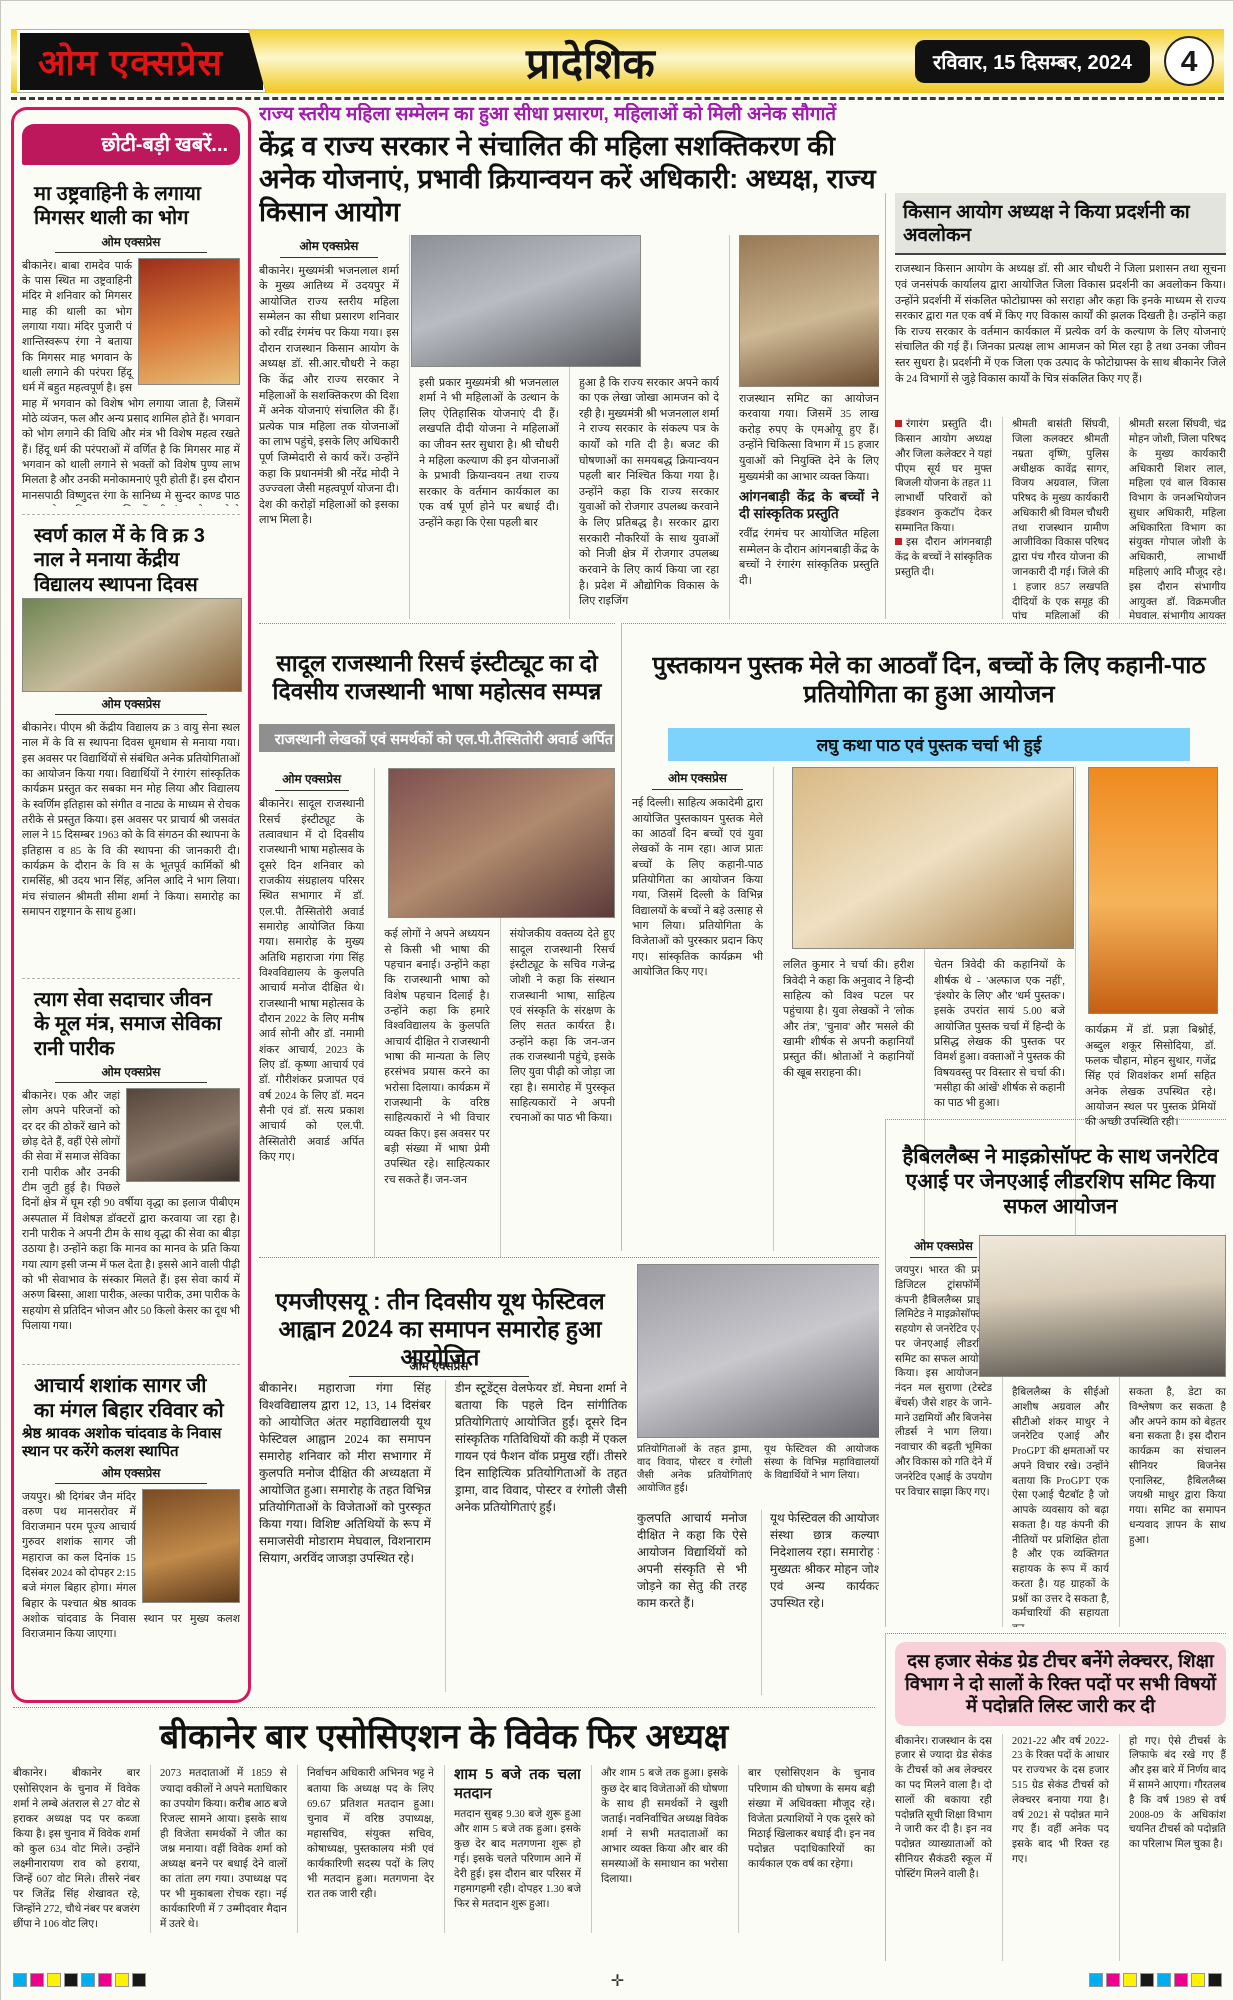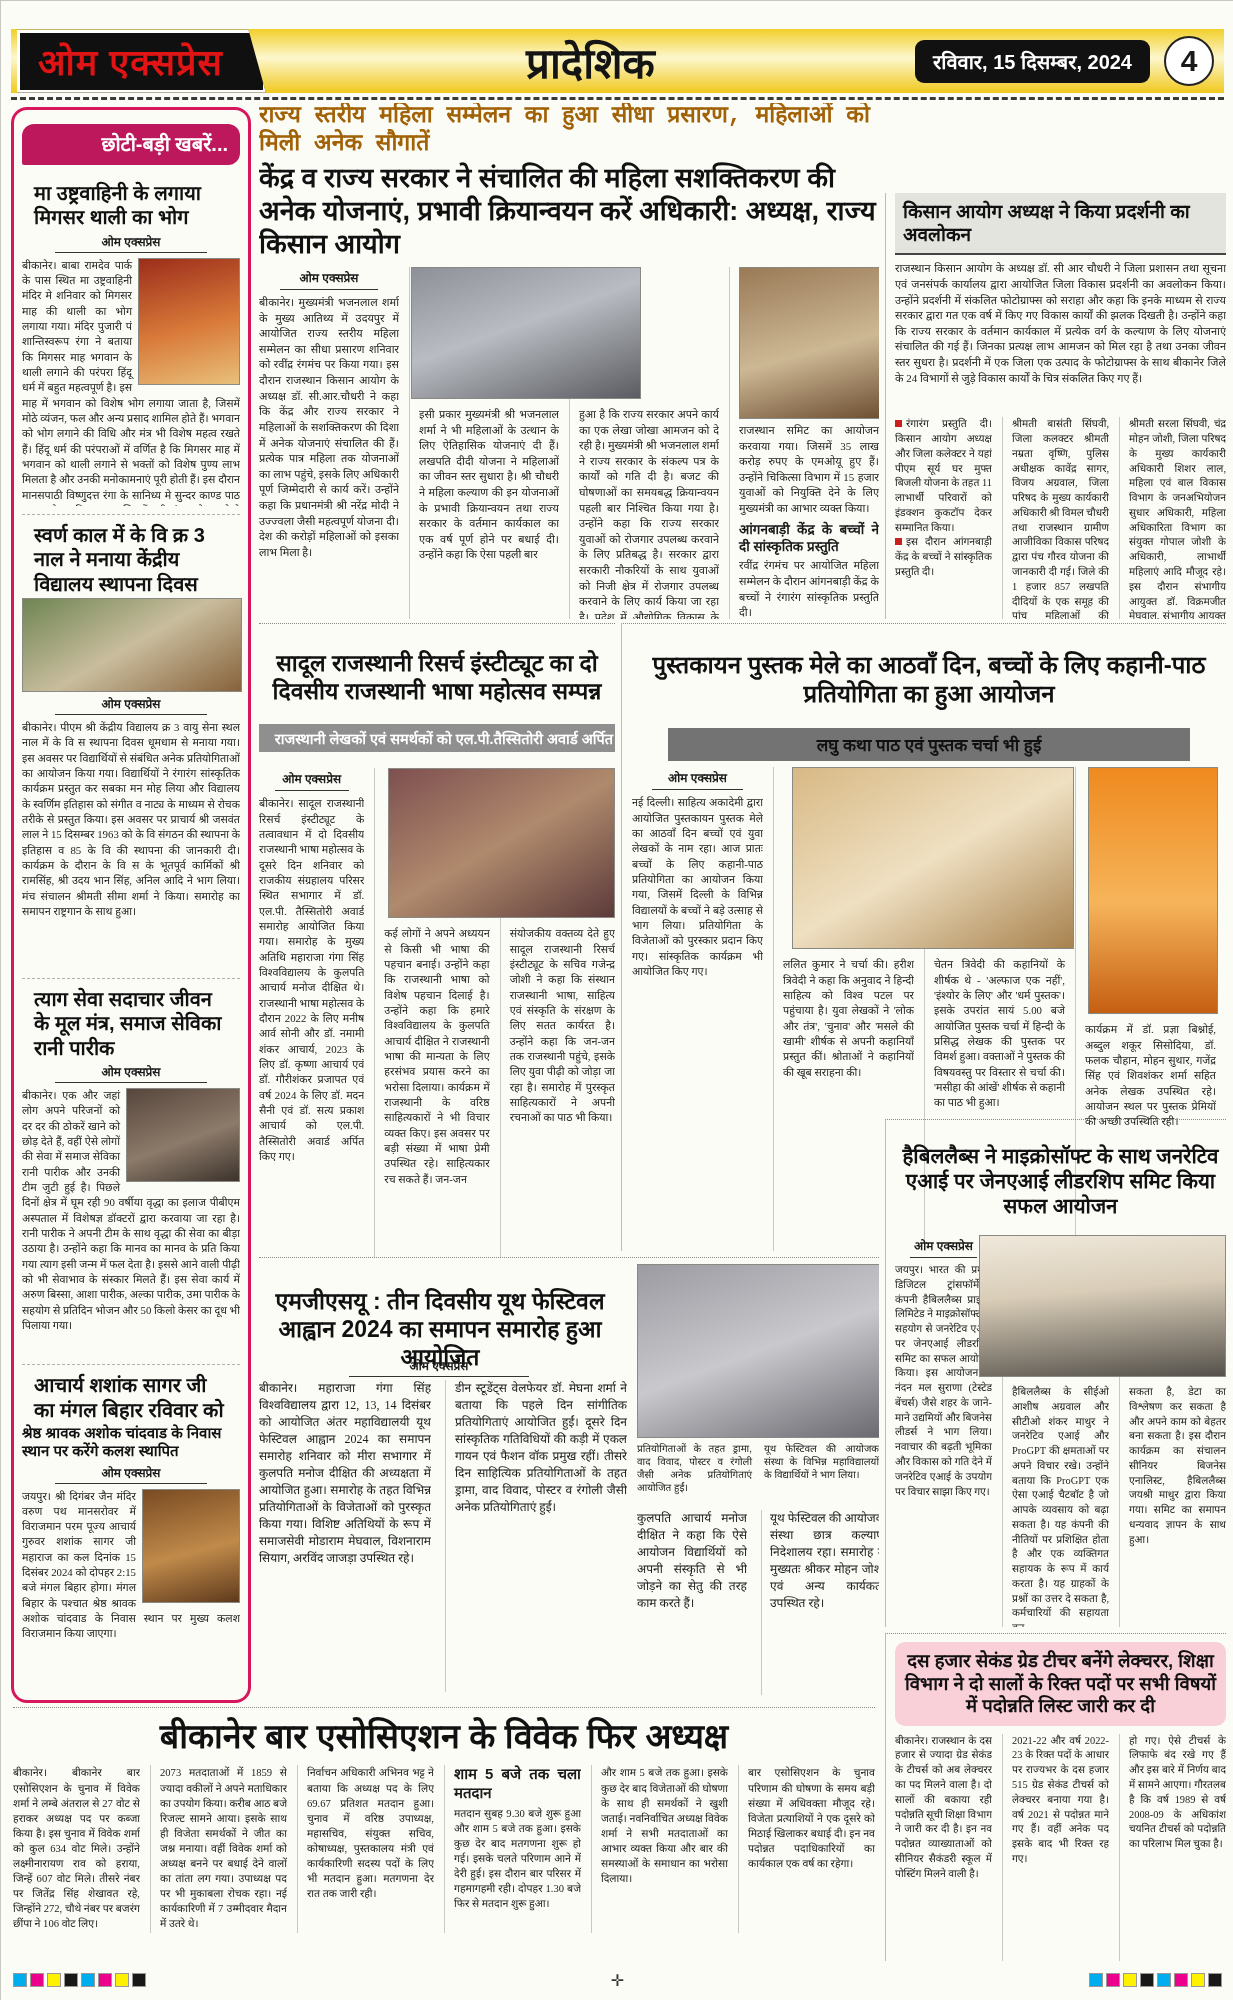--- a/index.html
+++ b/index.html
@@ -39,21 +39,21 @@
       border:3px solid #d6175b;border-radius:16px;padding:6px 8px;box-sizing:border-box;overflow:hidden;}
   #left-badge{background:#be185d;color:#fff;border-radius:12px 12px 12px 2px;text-align:right;
       font-family:"Liberation Sans",sans-serif;font-weight:bold;font-size:20px;padding:6px 12px 8px;margin-top:8px;}
   .l-art{padding-top:8px;margin-top:8px;}
   .l-art+.l-art{border-top:1.5px dashed #b3b3ae;}
   .l-art h2{font-size:20px;margin:0 12px 2px;}
   .l-art .body-txt{font-size:10.8px;}
   .ph-right{float:right;margin:0 0 4px 6px;}
   
   #main-art{position:absolute;left:258px;top:102px;width:620px;height:516px;overflow:hidden;}
-  #main-kicker{color:#a16207;font-family:Liberation Mono, monospace;font-weight:bold;font-size:23px;line-height:1.2;}
+  #main-kicker{color:#a21caf;font-family:Liberation Sans, sans-serif;font-weight:bold;font-size:19px;line-height:1.2;}
   #main-hl{font-size:27px;margin:4px 0 6px;}
   #main-body{position:relative;height:408px;}
   #main-photo{position:absolute;left:152px;top:0;width:228px;height:130px;
       background:linear-gradient(160deg,#8d9097 0%,#b9bcc2 45%,#5a5c61 100%);}
   #main-body .col{width:147px;height:408px;font-size:11px;}
   .padtop-photo{padding-top:140px;}
   #col4-photo{width:100%;height:150px;background:linear-gradient(165deg,#9a7a57,#cdb894 55%,#6e4f33);margin-bottom:4px;}
   #col4-subhead{font-family:"Liberation Sans",sans-serif;font-weight:bold;font-size:13.5px;line-height:1.25;margin:5px 0 3px;}
   
   #kisan{position:absolute;left:884px;top:192px;width:341px;height:426px;
@@ -68,21 +68,21 @@
   #sadul-sub{background:#8f8f8f;color:#fff;font-family:"Liberation Sans",sans-serif;font-weight:bold;
       font-size:14.5px;text-align:right;padding:4px 2px;margin:16px 0;}
   #sadul-body{position:relative;height:520px;}
   #sadul-photo{position:absolute;right:0;top:0;width:225px;height:148px;
       background:linear-gradient(150deg,#7e5050 0%,#b08a6d 50%,#5c3a3a 100%);}
   #sadul-body .col{width:106px;height:520px;font-size:10.8px;}
   
   #pustak{position:absolute;left:620px;top:622px;width:605px;height:628px;
       border-left:1px solid #bcbcb6;padding:6px 0 0 10px;box-sizing:border-box;overflow:hidden;}
   #pustak-hl{font-size:24px;text-align:center;}
-  #pustak-sub{background:#737373;color:#111;font-family:"Liberation Sans",sans-serif;font-weight:bold;
+  #pustak-sub{background:#7dd3fc;color:#111;font-family:"Liberation Sans",sans-serif;font-weight:bold;
       font-size:17px;text-align:center;padding:5px 0;margin:6px auto;width:88%;}
   #pustak-body{position:relative;height:500px;}
   #pb1{position:absolute;left:160px;top:0;width:280px;height:180px;
       background:linear-gradient(150deg,#d8b985,#efe0c2 50%,#a8824e);}
   #pb2{position:absolute;right:8px;top:0;width:128px;height:245px;
       background:linear-gradient(180deg,#ef8a1f,#f6b45a 55%,#c55f12);}
   #pustak-body .col{width:131px;height:500px;font-size:10.8px;}
   
   #habil{position:absolute;left:884px;top:1118px;width:341px;height:508px;
       border-left:1px solid #bcbcb6;border-top:1px dotted #8a8a8a;padding:6px 0 0 9px;box-sizing:border-box;overflow:hidden;}

